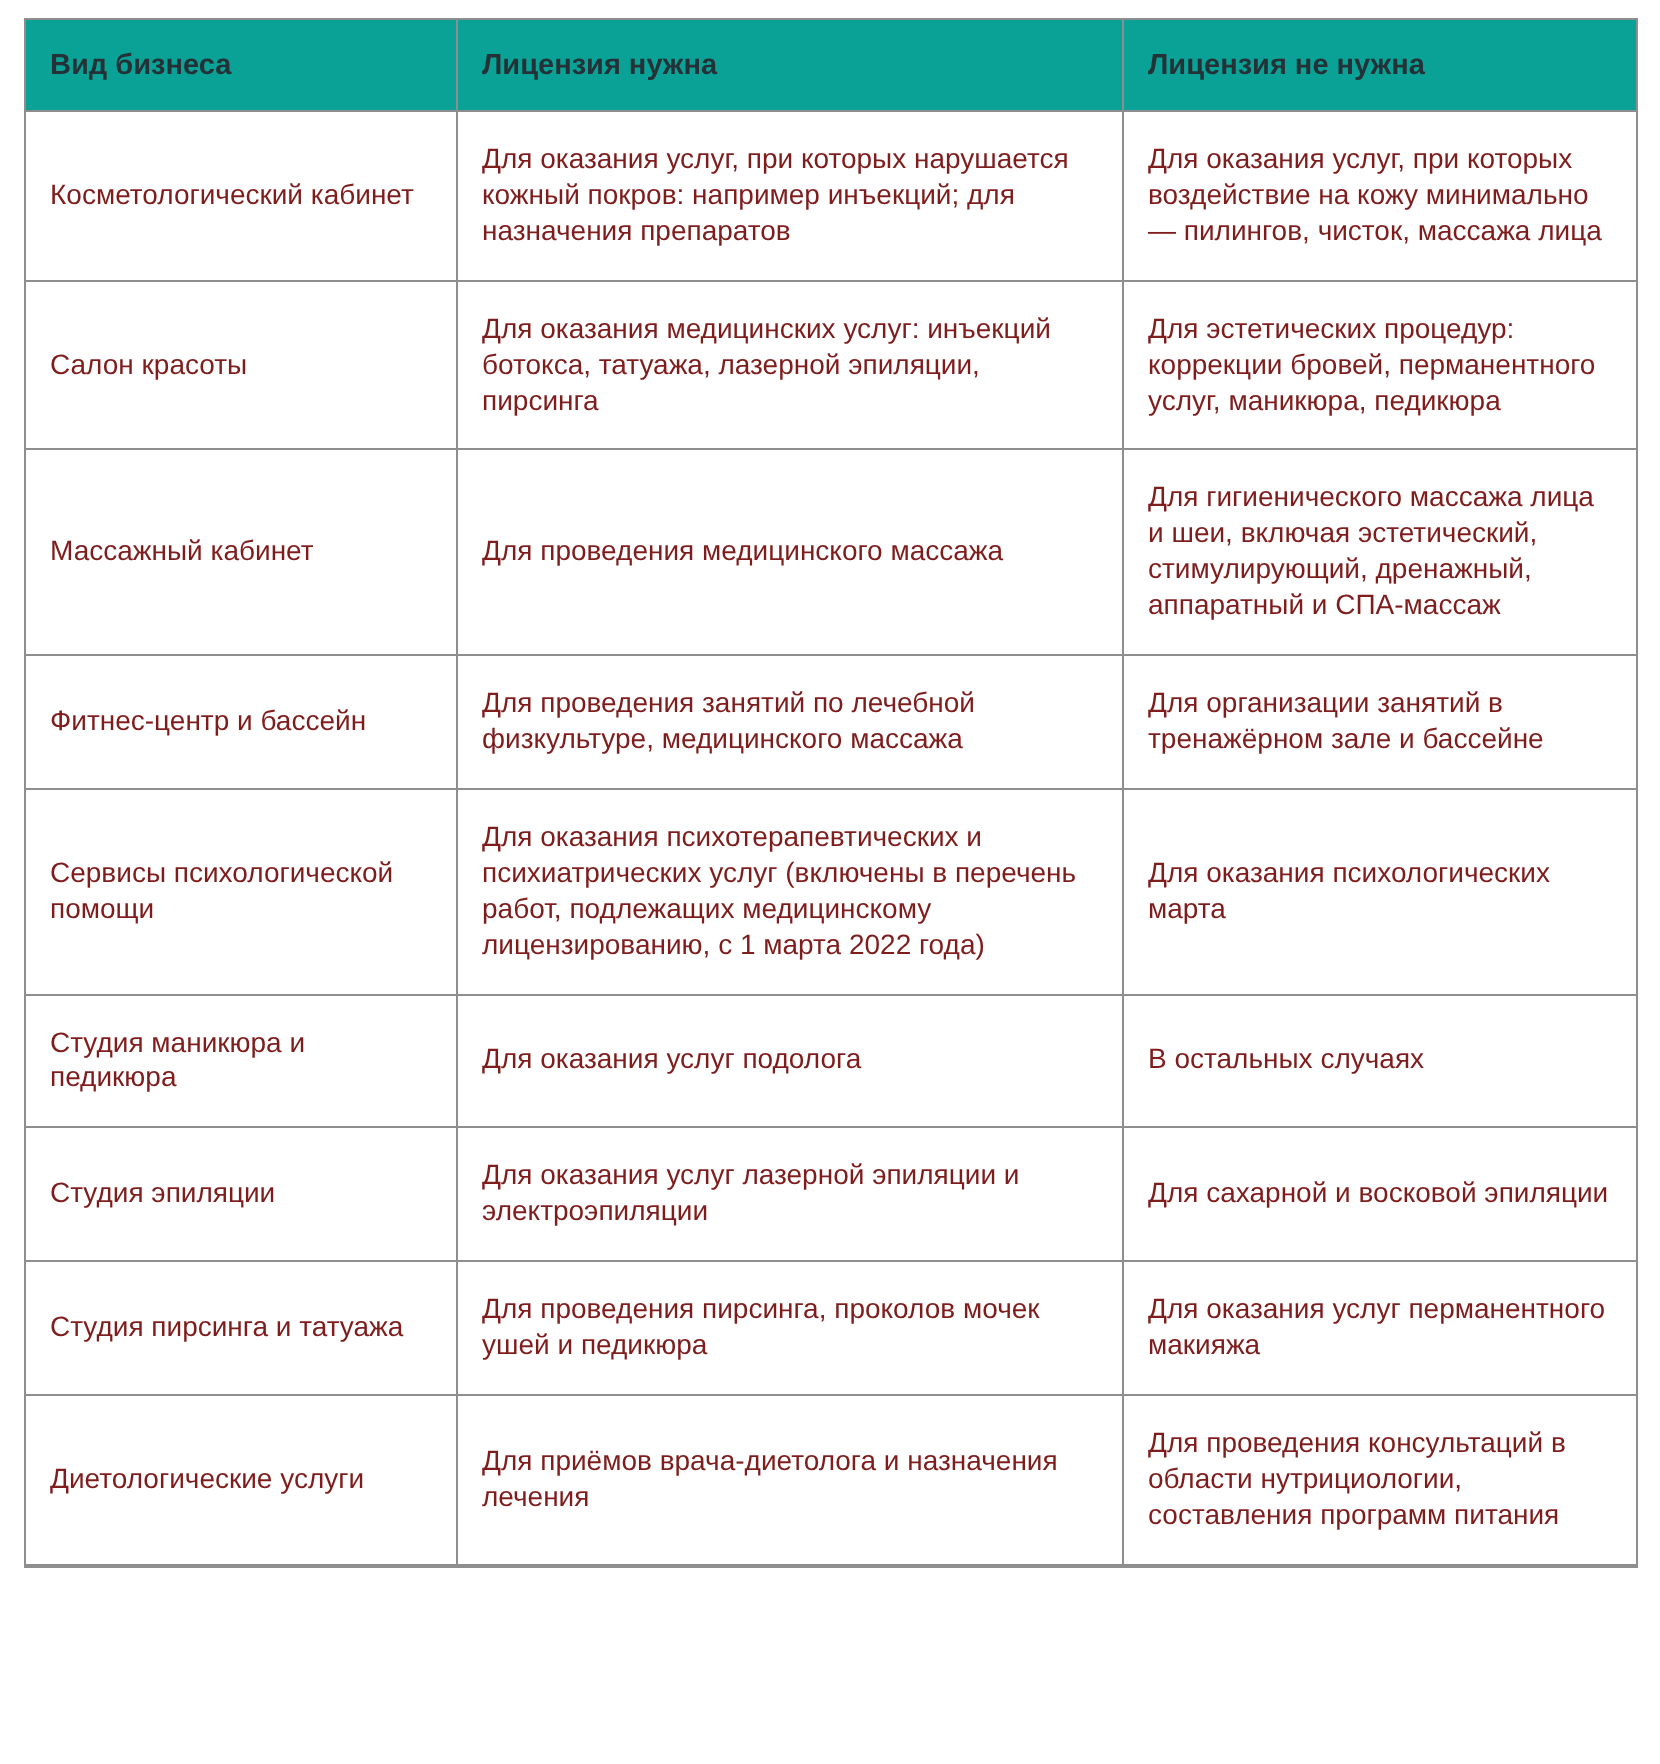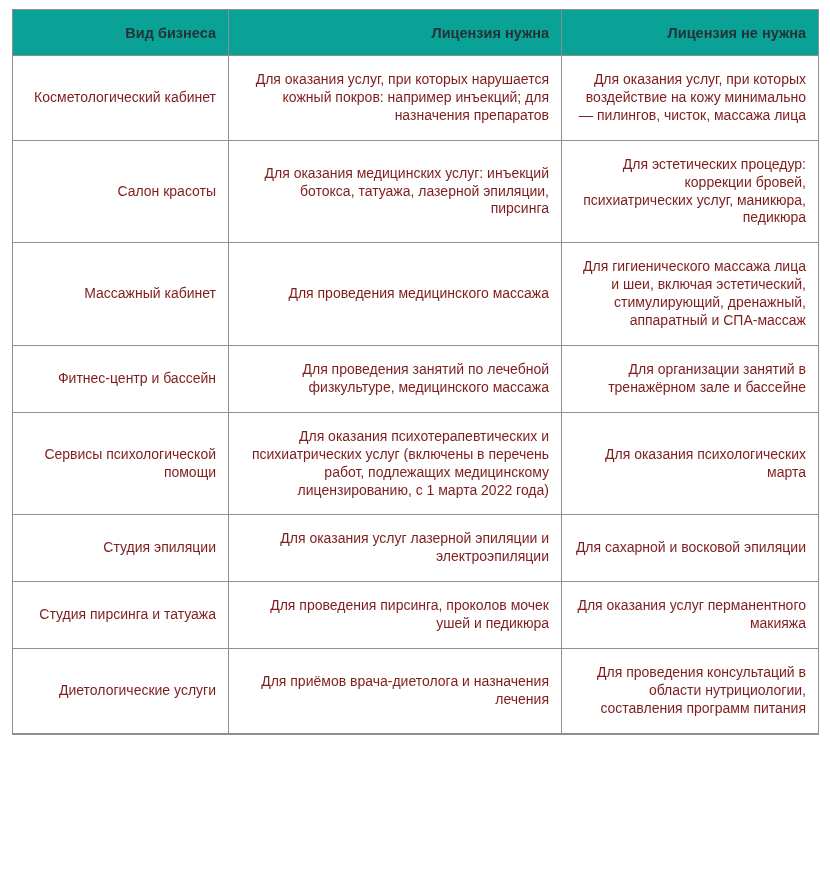--- a/index.html
+++ b/index.html
@@ -21,21 +21,21 @@
     table-layout: fixed;
   }
   table.license-table col.c1 { width: 216px; }
   table.license-table col.c2 { width: 333px; }
   table.license-table col.c3 { width: 257px; }
 
   table.license-table th,
   table.license-table td {
     border: 1px solid #8e8e8e;
     vertical-align: middle;
-    text-align: right;
+    text-align: left;
     box-sizing: border-box;
     word-wrap: break-word;
   }
   table.license-table tr:last-child td {
     border-bottom: 2px solid #8e8e8e;
   }
 
   thead th {
     background: #0aa296;
     color: #243238;
@@ -78,36 +78,41 @@
     </thead>
     <tbody>
         <tr>
           <td>Косметологический кабинет</td>
           <td>Для оказания услуг, при которых нарушается кожный покров: например инъекций; для назначения препаратов</td>
           <td>Для оказания услуг, при которых воздействие на кожу минимально — пилингов, чисток, массажа лица</td>
         </tr>
         <tr>
           <td>Салон красоты</td>
           <td>Для оказания медицинских услуг: инъекций ботокса, татуажа, лазерной эпиляции, пирсинга</td>
-          <td>Для эстетических процедур: коррекции бровей, психиатрических услуг, маникюра, педикюра</td>
+          <td>Для эстетических процедур: коррекции бровей, перманентного услуг, маникюра, педикюра</td>
         </tr>
         <tr>
           <td>Массажный кабинет</td>
           <td>Для проведения медицинского массажа</td>
           <td>Для гигиенического массажа лица и шеи, включая эстетический, стимулирующий, дренажный, аппаратный и СПА-массаж</td>
         </tr>
         <tr>
           <td>Фитнес-центр и бассейн</td>
           <td>Для проведения занятий по лечебной физкультуре, медицинского массажа</td>
           <td>Для организации занятий в тренажёрном зале и бассейне</td>
         </tr>
         <tr>
           <td>Сервисы психологической помощи</td>
           <td>Для оказания психотерапевтических и психиатрических услуг (включены в перечень работ, подлежащих медицинскому лицензированию, с 1 марта 2022 года)</td>
           <td>Для оказания психологических марта</td>
+        </tr>
+        <tr>
+          <td>Студия маникюра и педикюра</td>
+          <td>Для оказания услуг подолога</td>
+          <td>В остальных случаях</td>
         </tr>
         <tr>
           <td>Студия эпиляции</td>
           <td>Для оказания услуг лазерной эпиляции и электроэпиляции</td>
           <td>Для сахарной и восковой эпиляции</td>
         </tr>
         <tr>
           <td>Студия пирсинга и татуажа</td>
           <td>Для проведения пирсинга, проколов мочек ушей и педикюра</td>
           <td>Для оказания услуг перманентного макияжа</td>

